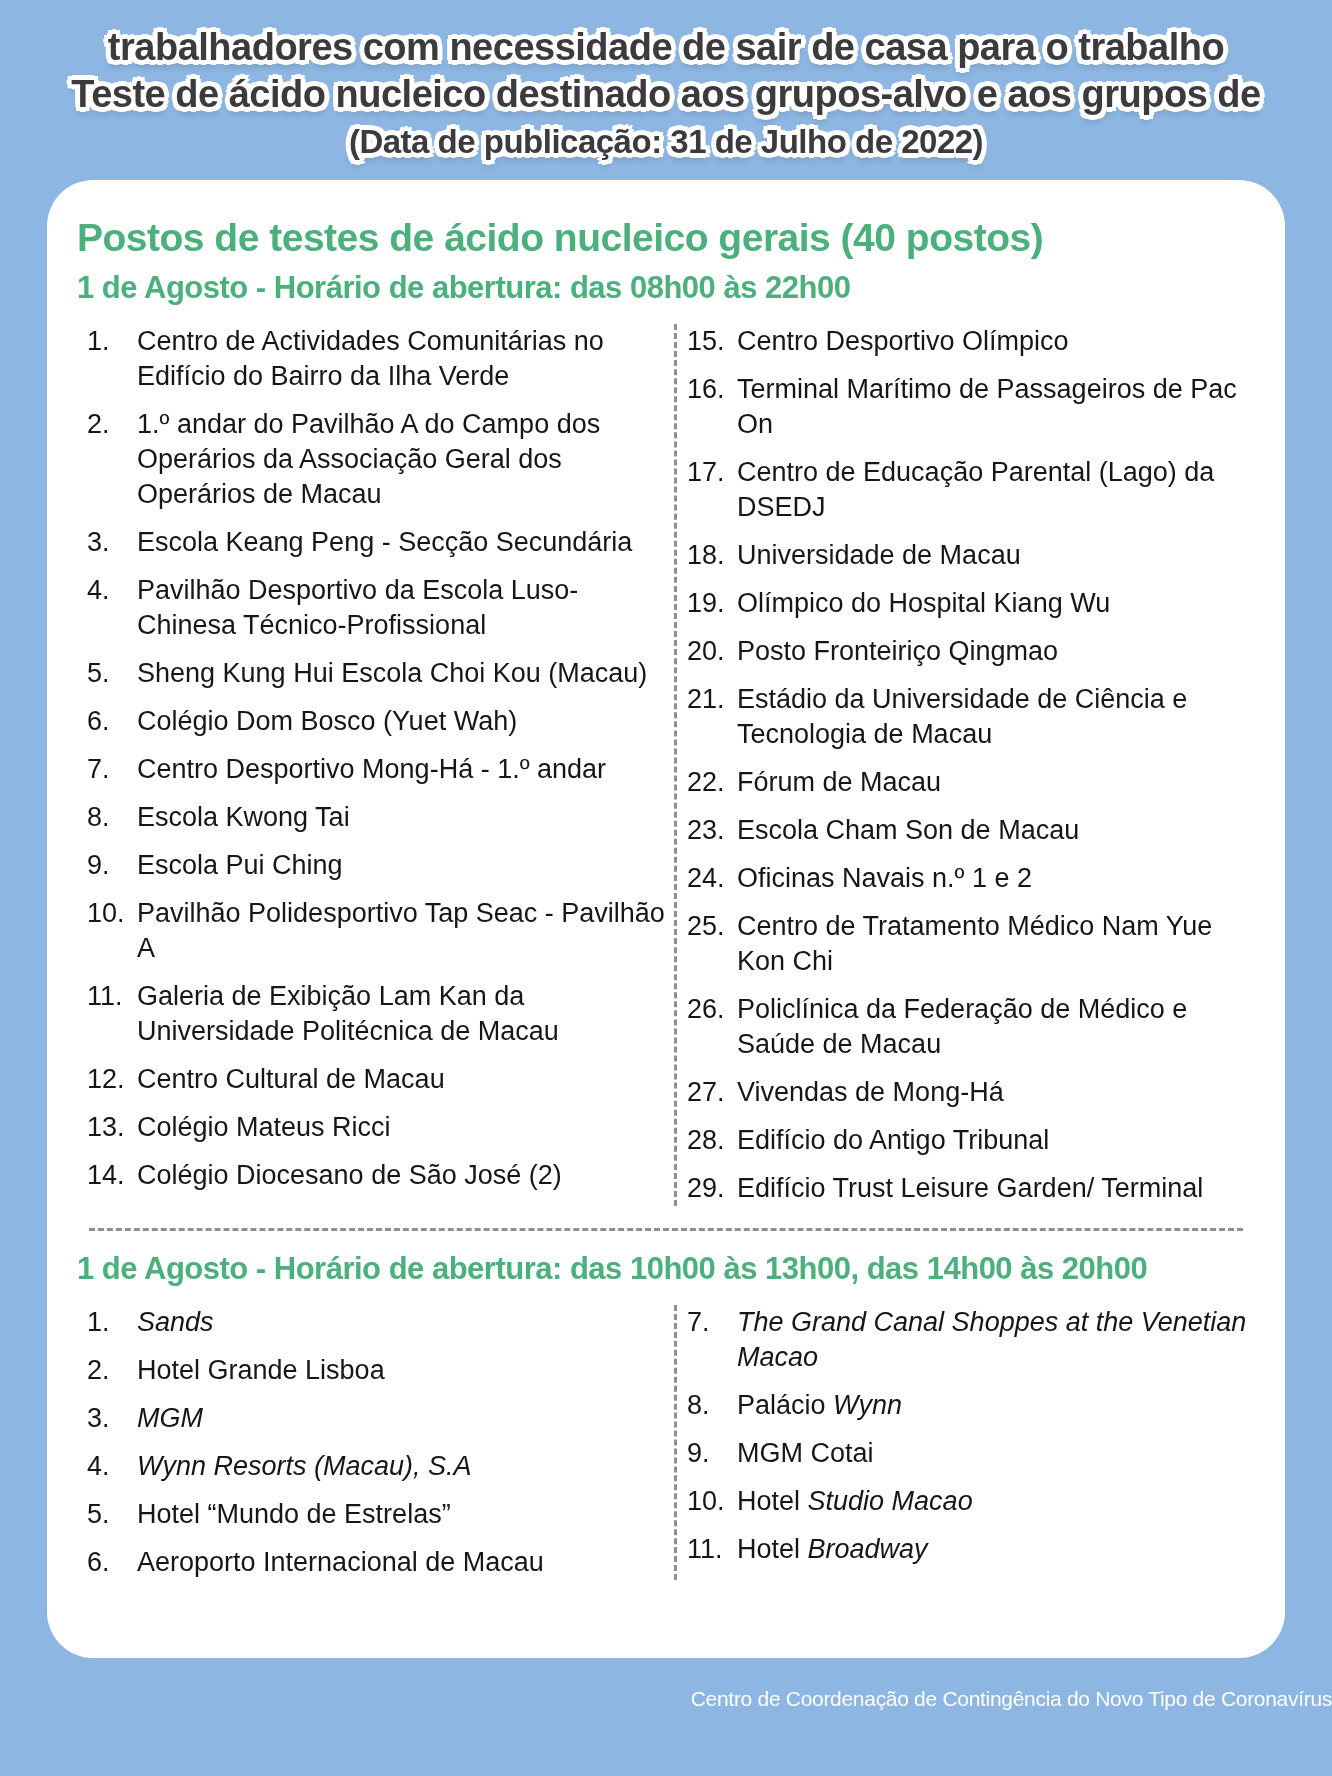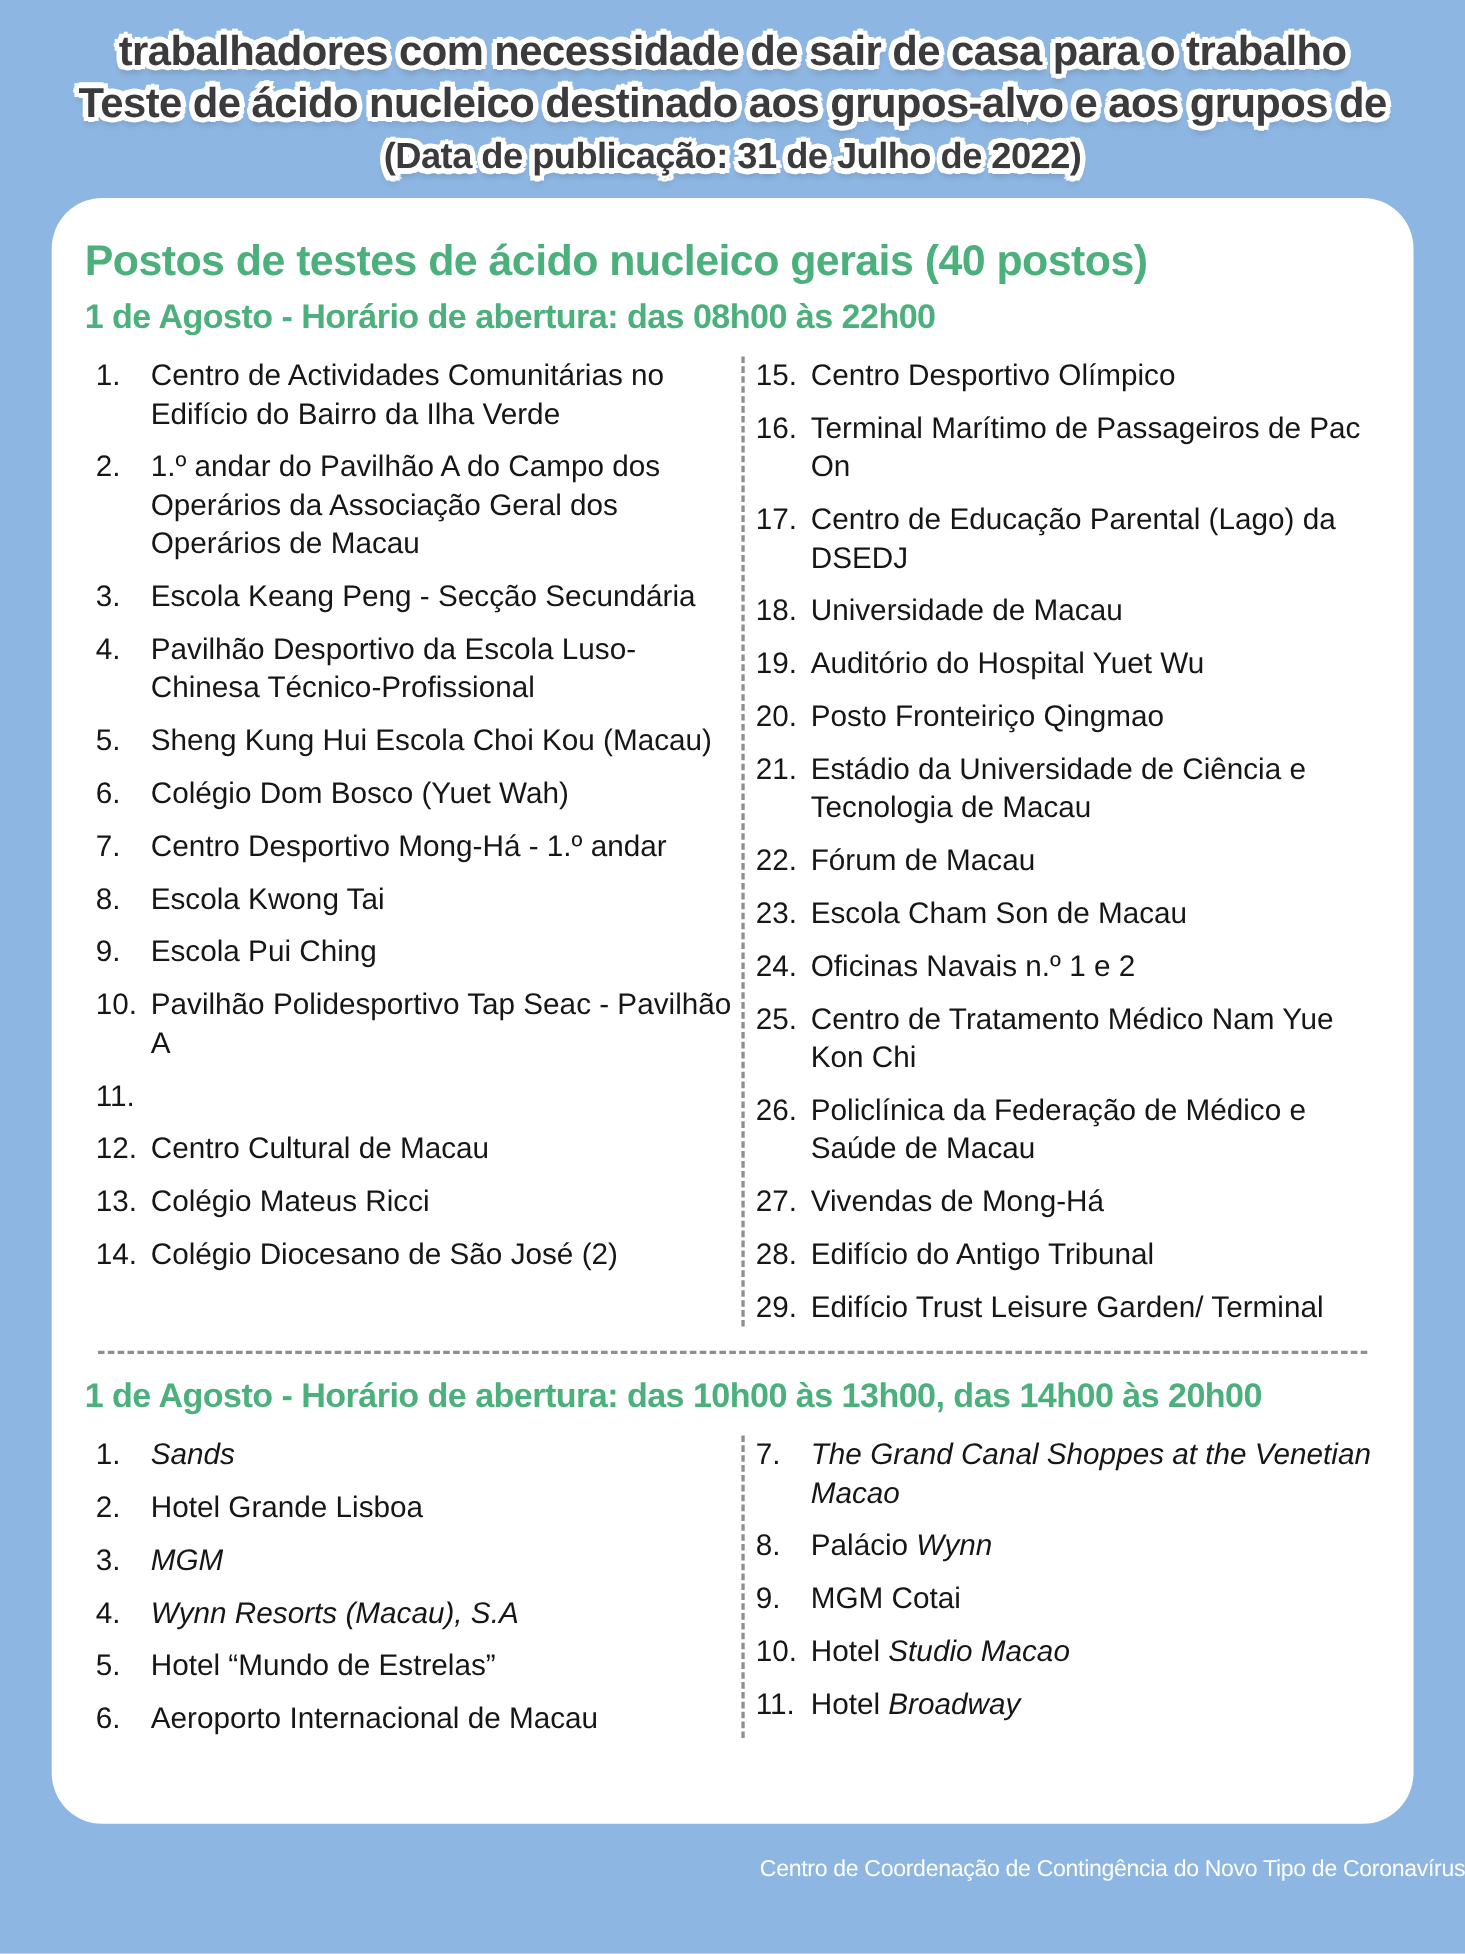--- a/index.html
+++ b/index.html
@@ -136,20 +136,21 @@
             <li class="item">
               <span class="num">9.</span>
               <span class="txt"><span>Escola Pui Ching</span></span>
             </li>
             <li class="item">
               <span class="num">10.</span>
               <span class="txt"><span>Pavilhão Polidesportivo Tap Seac - Pavilhão A</span></span>
             </li>
             <li class="item">
               <span class="num">11.</span>
+              <span class="txt"><span>Galeria de Exibição Lam Kan da Universidade Politécnica de Macau</span></span>
             </li>
             <li class="item">
               <span class="num">12.</span>
               <span class="txt"><span>Centro Cultural de Macau</span></span>
             </li>
             <li class="item">
               <span class="num">13.</span>
               <span class="txt"><span>Colégio Mateus Ricci</span></span>
             </li>
             <li class="item">
@@ -169,21 +170,21 @@
             <li class="item">
               <span class="num">17.</span>
               <span class="txt"><span>Centro de Educação Parental (Lago) da DSEDJ</span></span>
             </li>
             <li class="item">
               <span class="num">18.</span>
               <span class="txt"><span>Universidade de Macau</span></span>
             </li>
             <li class="item">
               <span class="num">19.</span>
-              <span class="txt"><span>Auditório do Hospital Yuet Wu</span></span>
+              <span class="txt"><span>Olímpico do Hospital Kiang Wu</span></span>
             </li>
             <li class="item">
               <span class="num">20.</span>
               <span class="txt"><span>Posto Fronteiriço Qingmao</span></span>
             </li>
             <li class="item">
               <span class="num">21.</span>
               <span class="txt"><span>Estádio da Universidade de Ciência e Tecnologia de Macau</span></span>
             </li>
             <li class="item">

